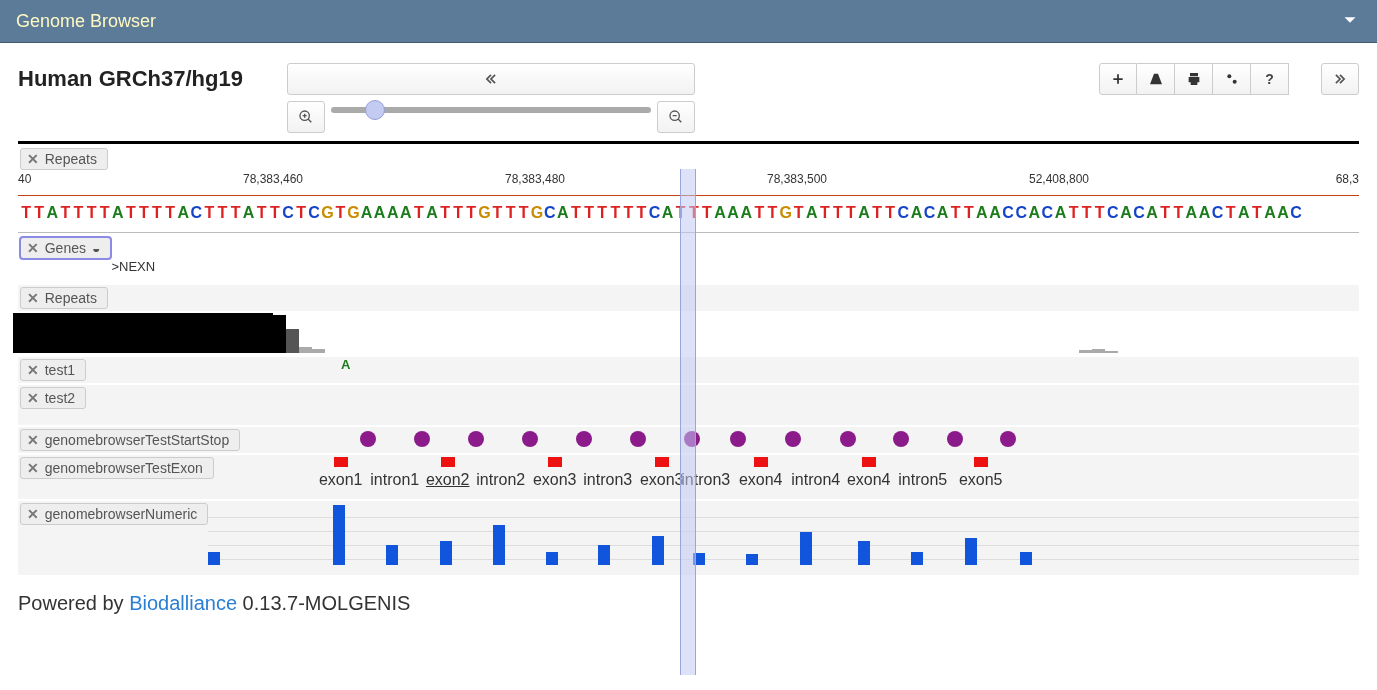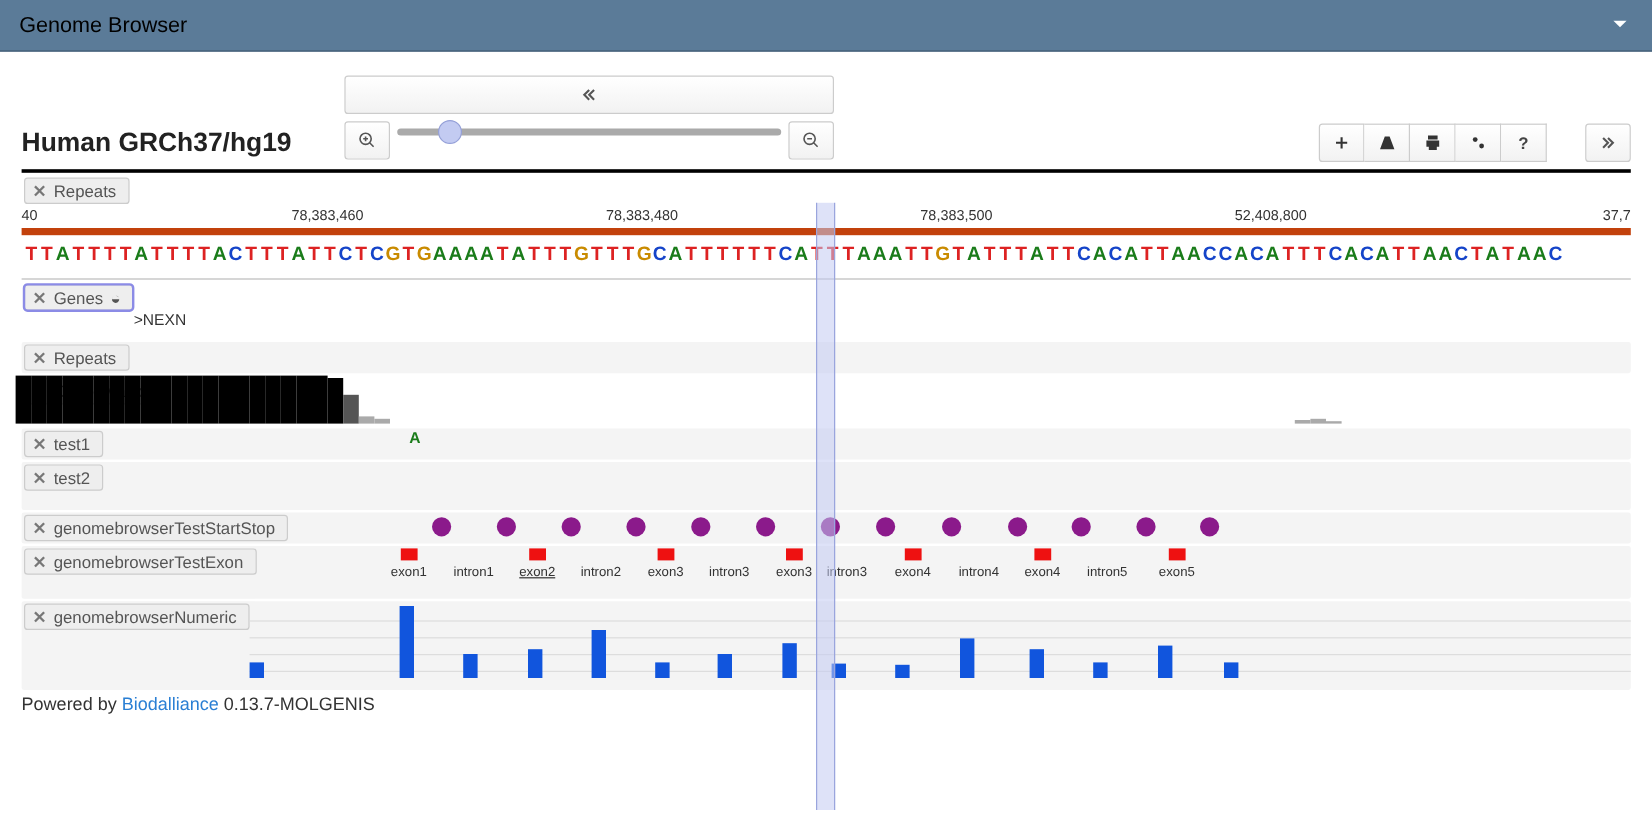--- a/index.html
+++ b/index.html
@@ -1,36 +1,36 @@
 <!DOCTYPE html>
 <html><head>
 <meta charset="utf-8">
 <style>
 *{box-sizing:border-box;margin:0;padding:0;font-family:"Helvetica Neue",Arial,sans-serif}
 body{background:#fff;width:1377px;height:690px;font-size:14px;color:#333}
-.titlebar{background:#5b7b98;color:#000000;height:43px;display:flex;align-items:center;justify-content:space-between;padding:0 16px;border-bottom:1px solid #3f5a73}
+.titlebar{background:#5b7b98;color:#fef9c3;height:43px;display:flex;align-items:center;justify-content:space-between;padding:0 16px;border-bottom:1px solid #3f5a73}
 .titlebar h3{font-size:18px;font-weight:400}
 .chev{cursor:pointer}
 .content{padding:20px 18px 4px 18px}
-.toprow{display:flex;align-items:flex-end;gap:12px}
+.toprow{display:flex;align-items:flex-start;gap:12px}
 .species{font-size:22px;font-weight:700;color:#222;line-height:32px}
 .loc-input{height:32px;width:320px;border:1px solid #ccc;padding:0 10px;font-size:18px}
 .spacer{flex:1}
 .btn{height:32px;min-width:38px;display:flex;align-items:center;justify-content:center;border:1px solid #ccc;background:linear-gradient(#fff,#f2f2f2);border-radius:3px;cursor:pointer;color:#444;font-size:14px}
 .btn+.btn.grp{border-left:none;border-radius:0}
 .btn.first{border-radius:3px 0 0 3px}
 .btn.last{border-radius:0 3px 3px 0}
 .btngroup{display:flex}
 .zoomrow{margin-top:4px;display:flex;align-items:center;gap:6px}
 .zoomtrack{position:relative;width:320px;height:36px}
 .ztrail{position:absolute;top:8px;left:0;right:0;height:6px;background:#aaa;border-radius:3px}
 .zthumb{position:absolute;top:1px;left:34px;width:20px;height:20px;border-radius:50%;background:#c3cbf2;border:1px solid #95a0d8}
 .zlabels{position:absolute;top:20px;left:0;right:0;display:flex;justify-content:space-between;font-size:12px;color:#555}
 .tracks{margin-top:6px;border-top:3px solid #000;position:relative}
-.ruler{position:relative;height:24px;border-bottom:6px solid #c2410c}
+.ruler{position:relative;height:24px;border-bottom:1px solid #c2410c}
 .ruler .tick{position:absolute;top:0;font-size:12px;color:#333;transform:translateX(-50%)}
 .ruler .tick.edge{transform:none}
 .seq{display:flex;padding:8px 0 10px 2px;letter-spacing:1px;font-family:Arial;font-size:16px;font-weight:600}
 .seq span{display:inline-block;width:13.1px;text-align:center}
 .bA{color:#1a7c1a}.bT{color:#d22}.bC{color:#1544c9}.bG{color:#c98b00}
 .trackrow{position:relative;min-height:26px;margin-top:2px;background:#f4f4f4;padding:2px 0 2px 2px;border-radius:2px;display:flex;align-items:flex-start}
 .trackrow.plain{background:transparent}
 .tag{display:inline-flex;align-items:center;gap:6px;padding:2px 10px 2px 6px;background:#eee;border:1px solid #ccc;border-radius:3px;font-size:14px;color:#555;cursor:pointer;white-space:nowrap}
 .tag.sel{outline:2px solid #8b8be6;outline-offset:-1px}
 .x{font-weight:bold;color:#777}
@@ -38,26 +38,26 @@
 .gene-label{position:absolute;left:0;top:22px;font-size:13px}
 .cons{position:relative;height:42px;margin-top:-4px}
 .cons .bar{position:absolute;bottom:0;width:13px}
 .test1-a{position:absolute;left:312px;top:-2px;color:#1a7c1a;font-size:13px;font-weight:600}
 .test2-sq{position:absolute;left:312px;top:0;width:12px;height:10px;background:#15d}
 .test2-lbl{position:absolute;left:312px;top:14px;font-size:13px}
 .dots{position:absolute;top:2px}
 .dot{position:absolute;width:16px;height:16px;border-radius:50%;background:#8b1a8b}
 .exrow{position:relative;height:40px}
 .exsq{position:absolute;top:0;width:14px;height:10px;background:#e11}
-.exlbl{position:absolute;top:14px;font-size:11px;text-align:center;transform:translateX(-50%)}
+.exlbl{position:absolute;top:14px;font-size:16px;text-align:center;transform:translateX(-50%)}
 .numrow{position:relative;height:70px}
 .hl{position:absolute;bottom:0;height:6px;border-top:1px solid #ddd;left:0;right:0}
 .nbar{position:absolute;bottom:8px;width:12px;background:#15d}
 .midline{position:absolute;left:680px;top:169px;bottom:15px;width:16px;background:#c3cbf28c;border-left:1px solid #9aa5dd;border-right:1px solid #9aa5dd;z-index:5;pointer-events:none}
-.footer{margin-top:4px;font-size:15px}
+.footer{margin-top:17px;font-size:20px}
 .footer a{color:#2a7fd4;text-decoration:none}
 </style>
 </head>
 <body>
 
 <div class="titlebar">
   <h3>Genome Browser</h3>
   <span class="chev">
     <svg width="22" height="22" viewBox="0 0 24 24" fill="#fff">
         <path d="M6 9l6 6 6-6"></path>
@@ -139,21 +139,21 @@
           <span class="x">✕</span>
           <span>Repeats</span>
         </div>
     </div>
     <div class="ruler">
       <span class="tick edge" style="left:0">40</span>
       <span class="tick" style="left:255px">78,383,460</span>
       <span class="tick" style="left:517px">78,383,480</span>
       <span class="tick" style="left:779px">78,383,500</span>
       <span class="tick" style="left:1041px">52,408,800</span>
-      <span class="tick edge" style="right:0">37,7</span>
+      <span class="tick edge" style="right:0">68,3</span>
     </div>
     <div class="seq" id="seq">
         <span class="bT">T</span>
         <span class="bT">T</span>
         <span class="bA">A</span>
         <span class="bT">T</span>
         <span class="bT">T</span>
         <span class="bT">T</span>
         <span class="bT">T</span>
         <span class="bA">A</span>

